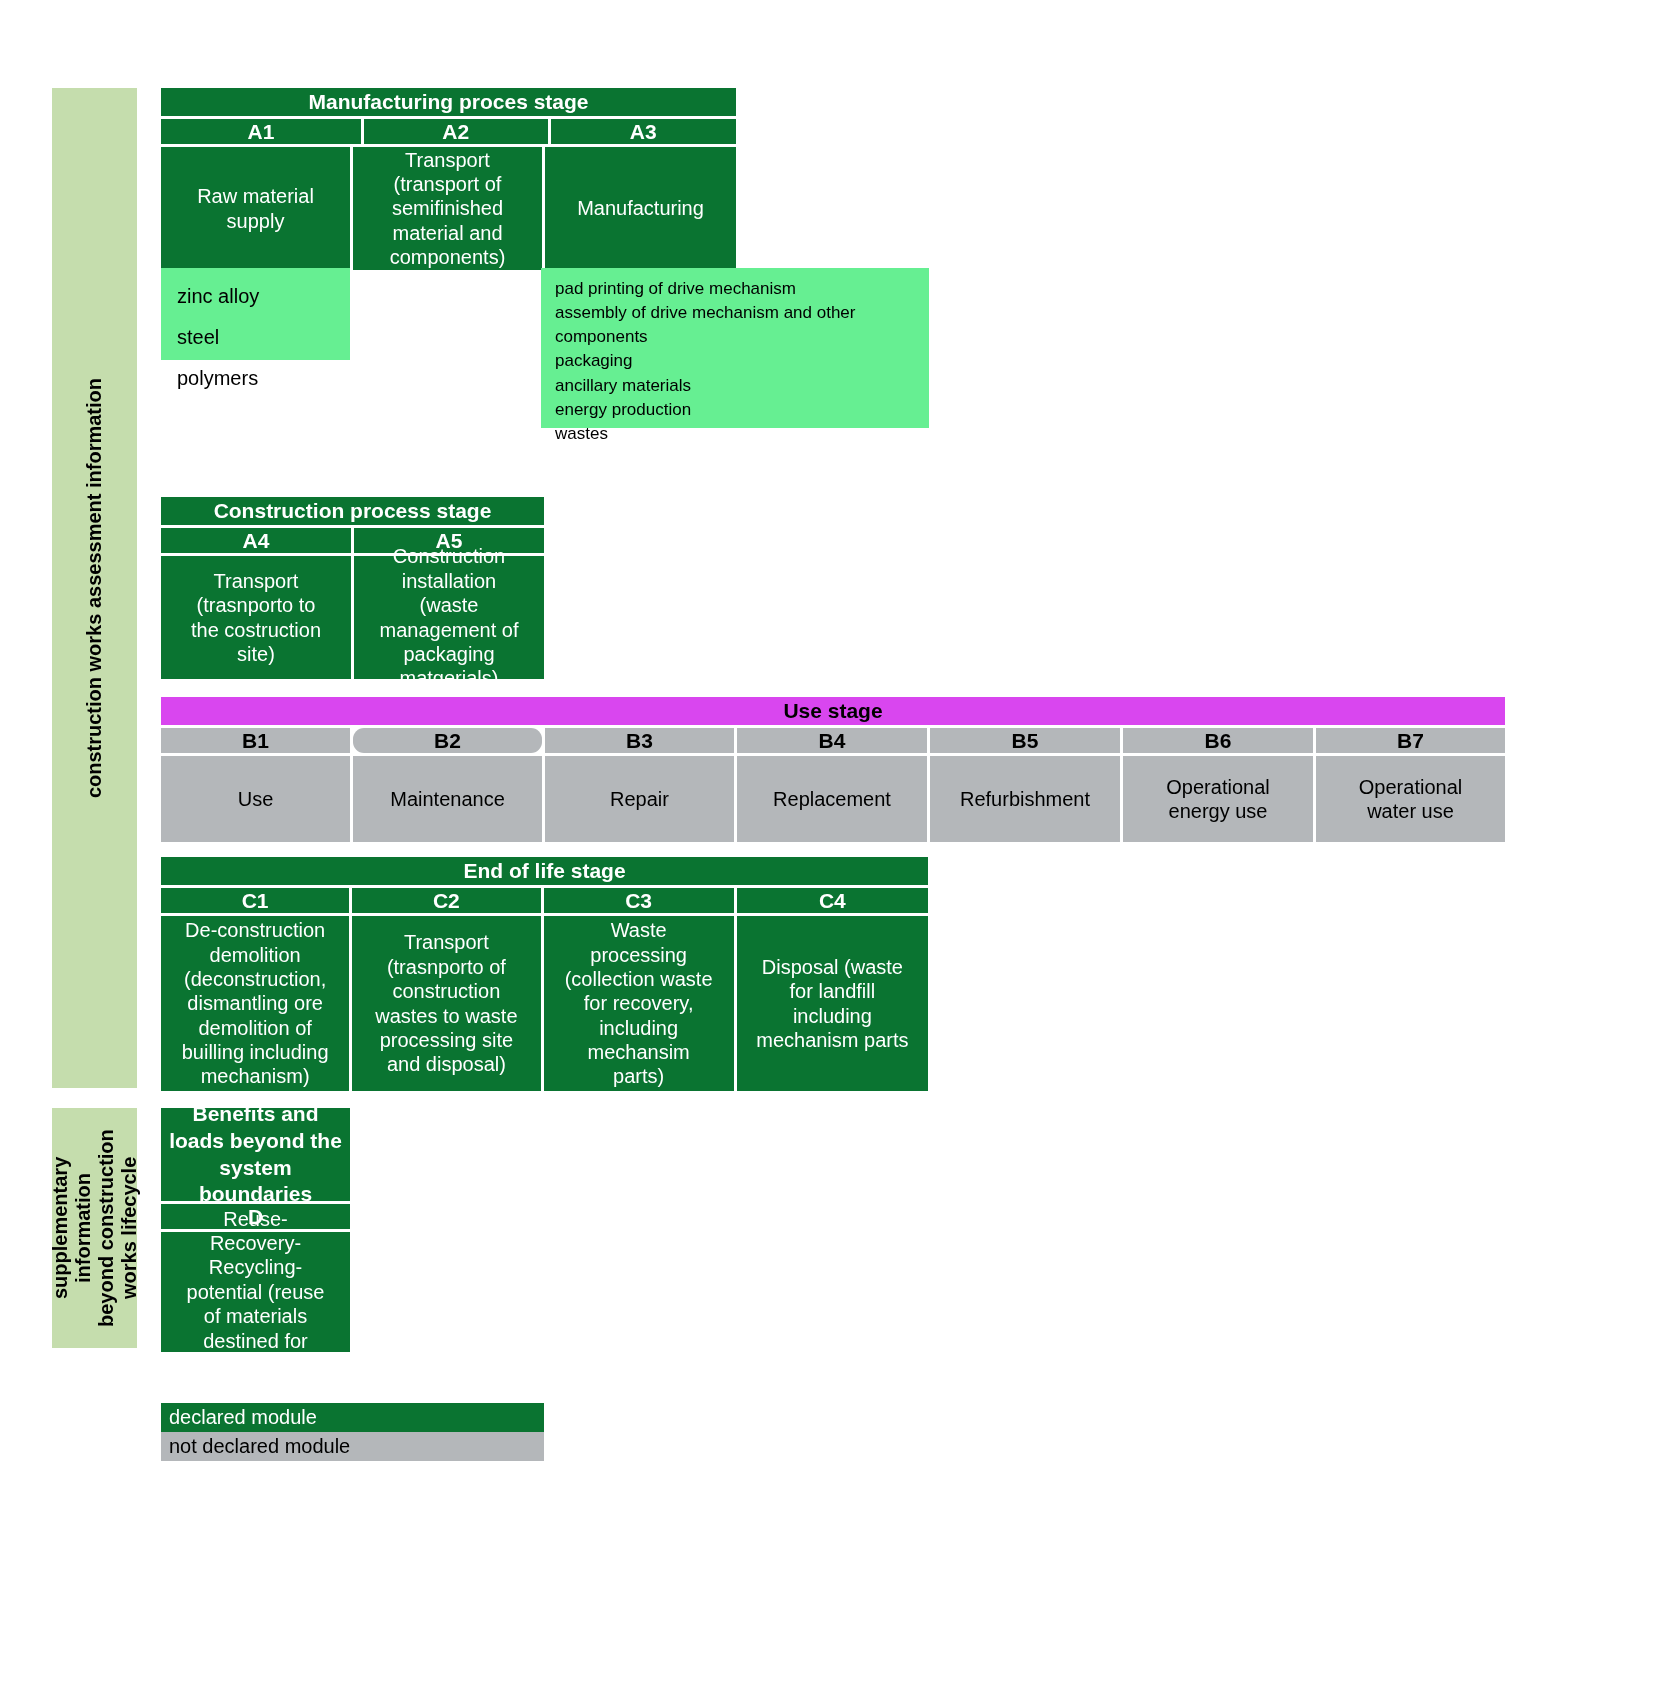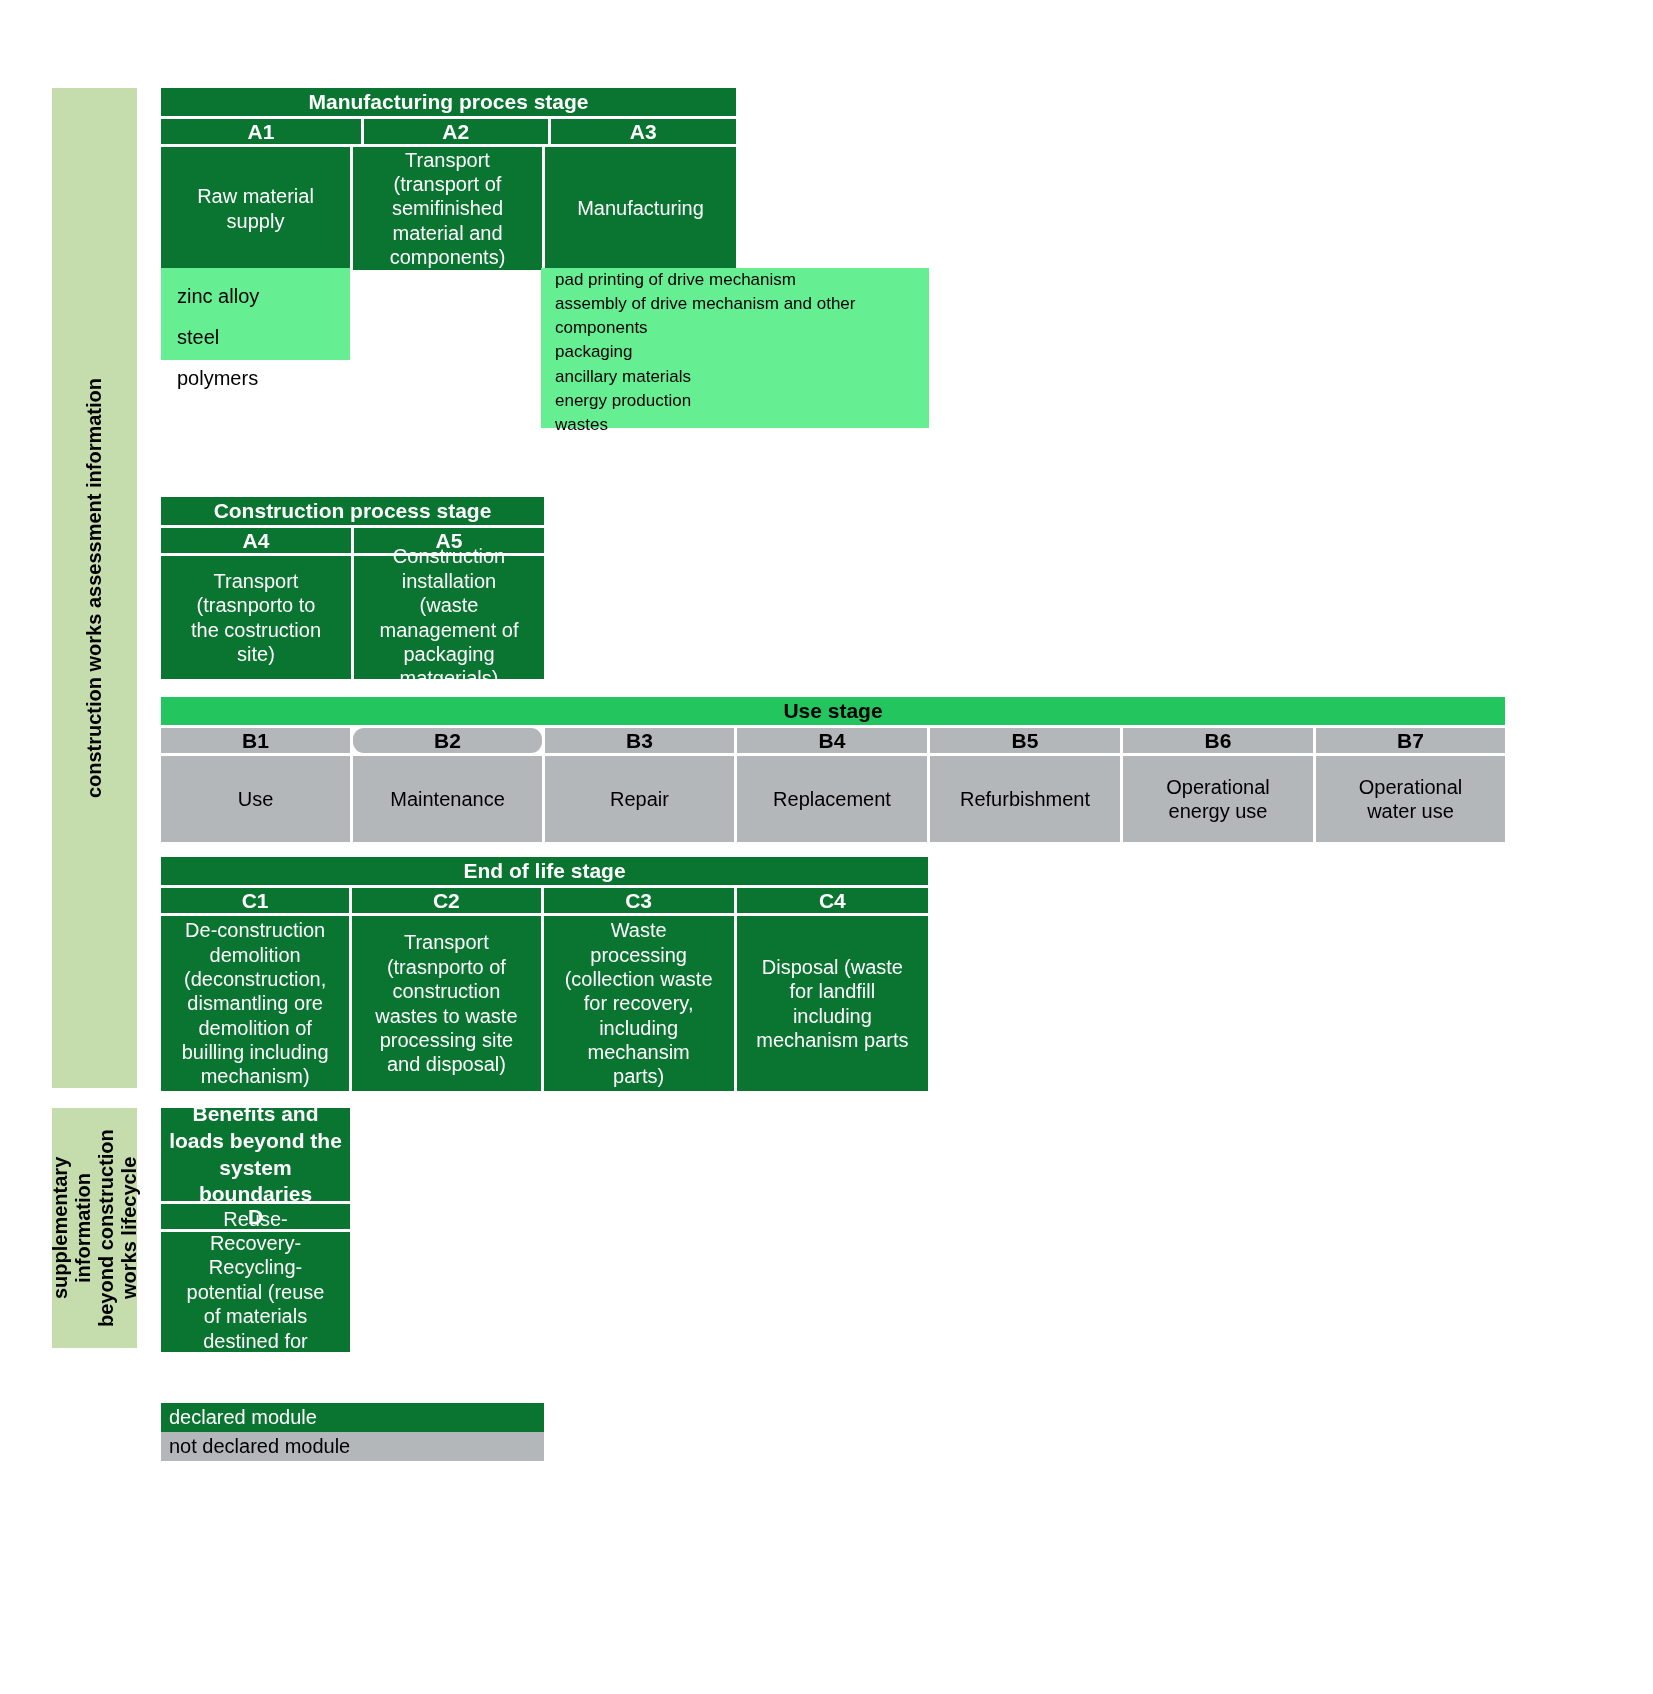--- a/index.html
+++ b/index.html
@@ -37,21 +37,21 @@
     background: #0a7431;
     color: #ffffff;
     font-weight: bold;
     font-size: 21px;
     text-align: center;
     display: flex;
     align-items: center;
     justify-content: center;
     height: 28px;
   }
-  .band.grey { background: #22c55e; color: #000000; text-align: right; }
+  .band.grey { background: #d946ef; color: #000000; text-align: right; }
   .codes { display: flex; gap: 3px; margin-top: 3px; }
   .code {
     background: #0a7431;
     color: #fff;
     font-weight: bold;
     font-size: 21px;
     height: 25px;
     display: flex;
     align-items: center;
     justify-content: center;
@@ -72,21 +72,21 @@
   }
   .cell.grey { background: #b4b7ba; color: #000; }
 
   
   .detail {
     position: absolute;
     background: #66ef92;
     color: #000;
     font-size: 17px;
     line-height: 1.42;
-    padding: 0 14px;
+    padding: 9px 14px;
     white-space: pre-line;
   }
   .detail.spaced { font-size: 20px; line-height: 2.05; padding: 8px 16px; }
 
   
   .dhead {
     background: #0a7431; color: #fff; font-weight: bold;
     font-size: 21px; line-height: 1.28; text-align: center;
     padding: 10px 6px; white-space: pre-line;
     display: flex; align-items: center; justify-content: center;

